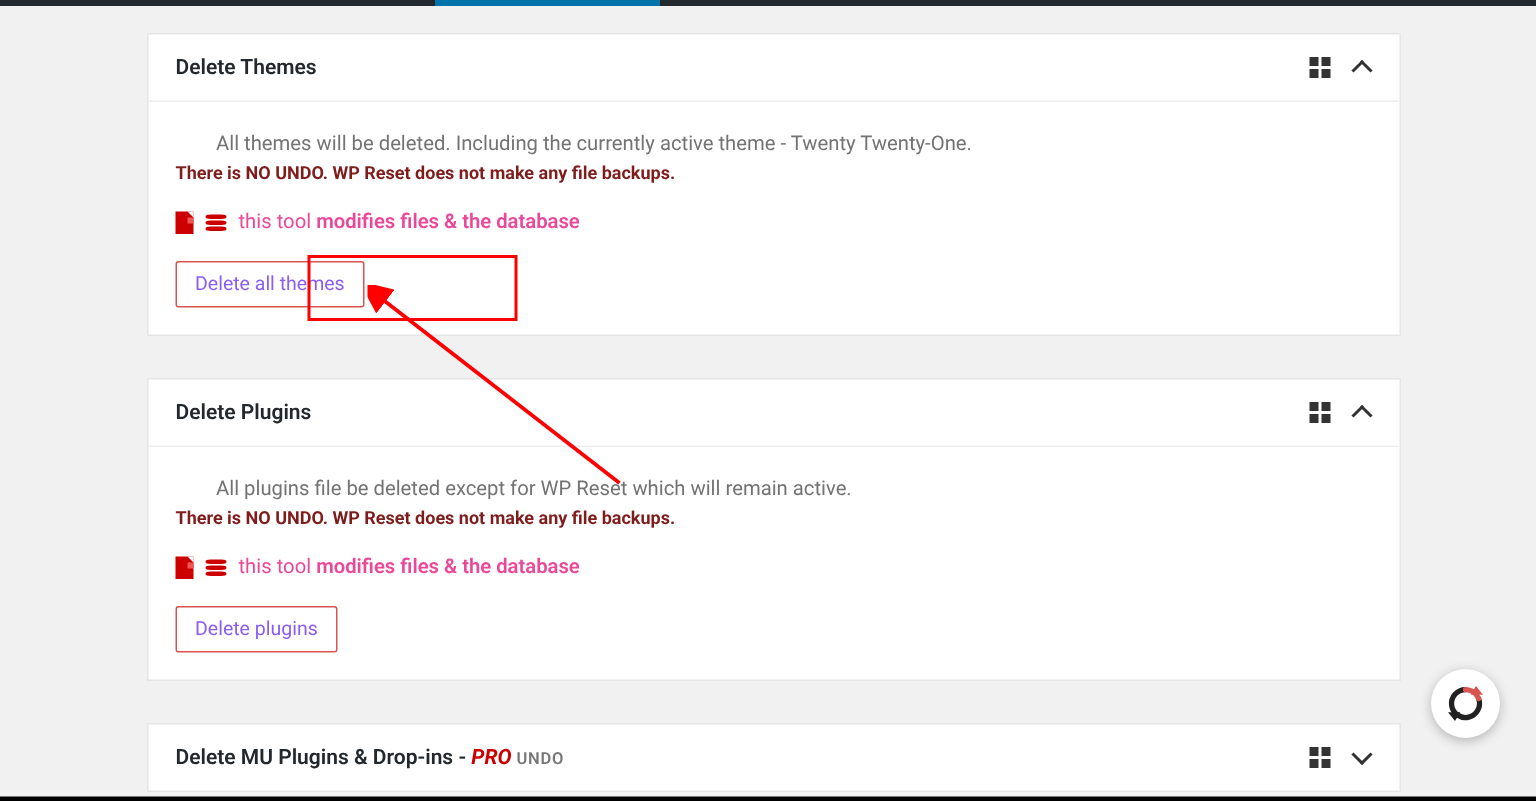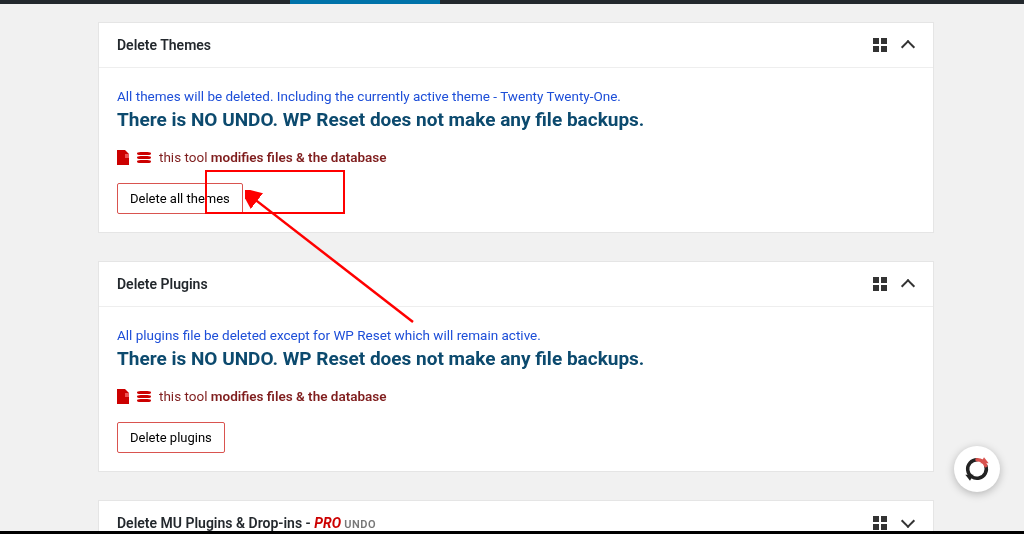--- a/index.html
+++ b/index.html
@@ -92,37 +92,38 @@
     border-bottom: 2px solid #333;
     left: 2px;
   }
   .chevron.up::before { top: 4px; transform: rotate(-135deg); }
   .chevron.down::before { top: 0px; transform: rotate(45deg); }
 
   .card-body {
     padding: 20px 18px 18px 18px;
   }
   .desc {
-    color: #1d4ed8;
+    color: #737373;
     margin-bottom: 4px;
     font-size: 13.5px;
+    margin-left: 27px;
   }
   .warn {
     font-weight: 700;
-    color: #0c4a6e;
-    font-size: 19px;
+    color: #7f1d1d;
+    font-size: 12px;
     margin-bottom: 18px;
   }
   .meta-row {
     display: flex;
     align-items: center;
     gap: 8px;
     margin-bottom: 18px;
     font-size: 13.5px;
-    color: #7f1d1d;
+    color: #ec4899;
   }
   .meta-row .meta-text b { font-weight: 600; }
   .file-icon {
     display: inline-block;
     width: 12px;
     height: 15px;
     background: #c00;
     position: relative;
   }
   .file-icon::before {
@@ -147,21 +148,21 @@
     gap: 1px;
   }
   .db-icon span {
     height: 3px;
     background: #c00;
     border-radius: 50%/100%;
   }
   .btn-outline-red {
     display: inline-block;
     border: 1px solid #d9534f;
-    color: #000000;
+    color: #8b5cf6;
     background: #fff;
     font-size: 13px;
     padding: 7px 12px;
     border-radius: 2px;
     cursor: pointer;
     font-family: inherit;
   }
 
   
   .highlight-box {

